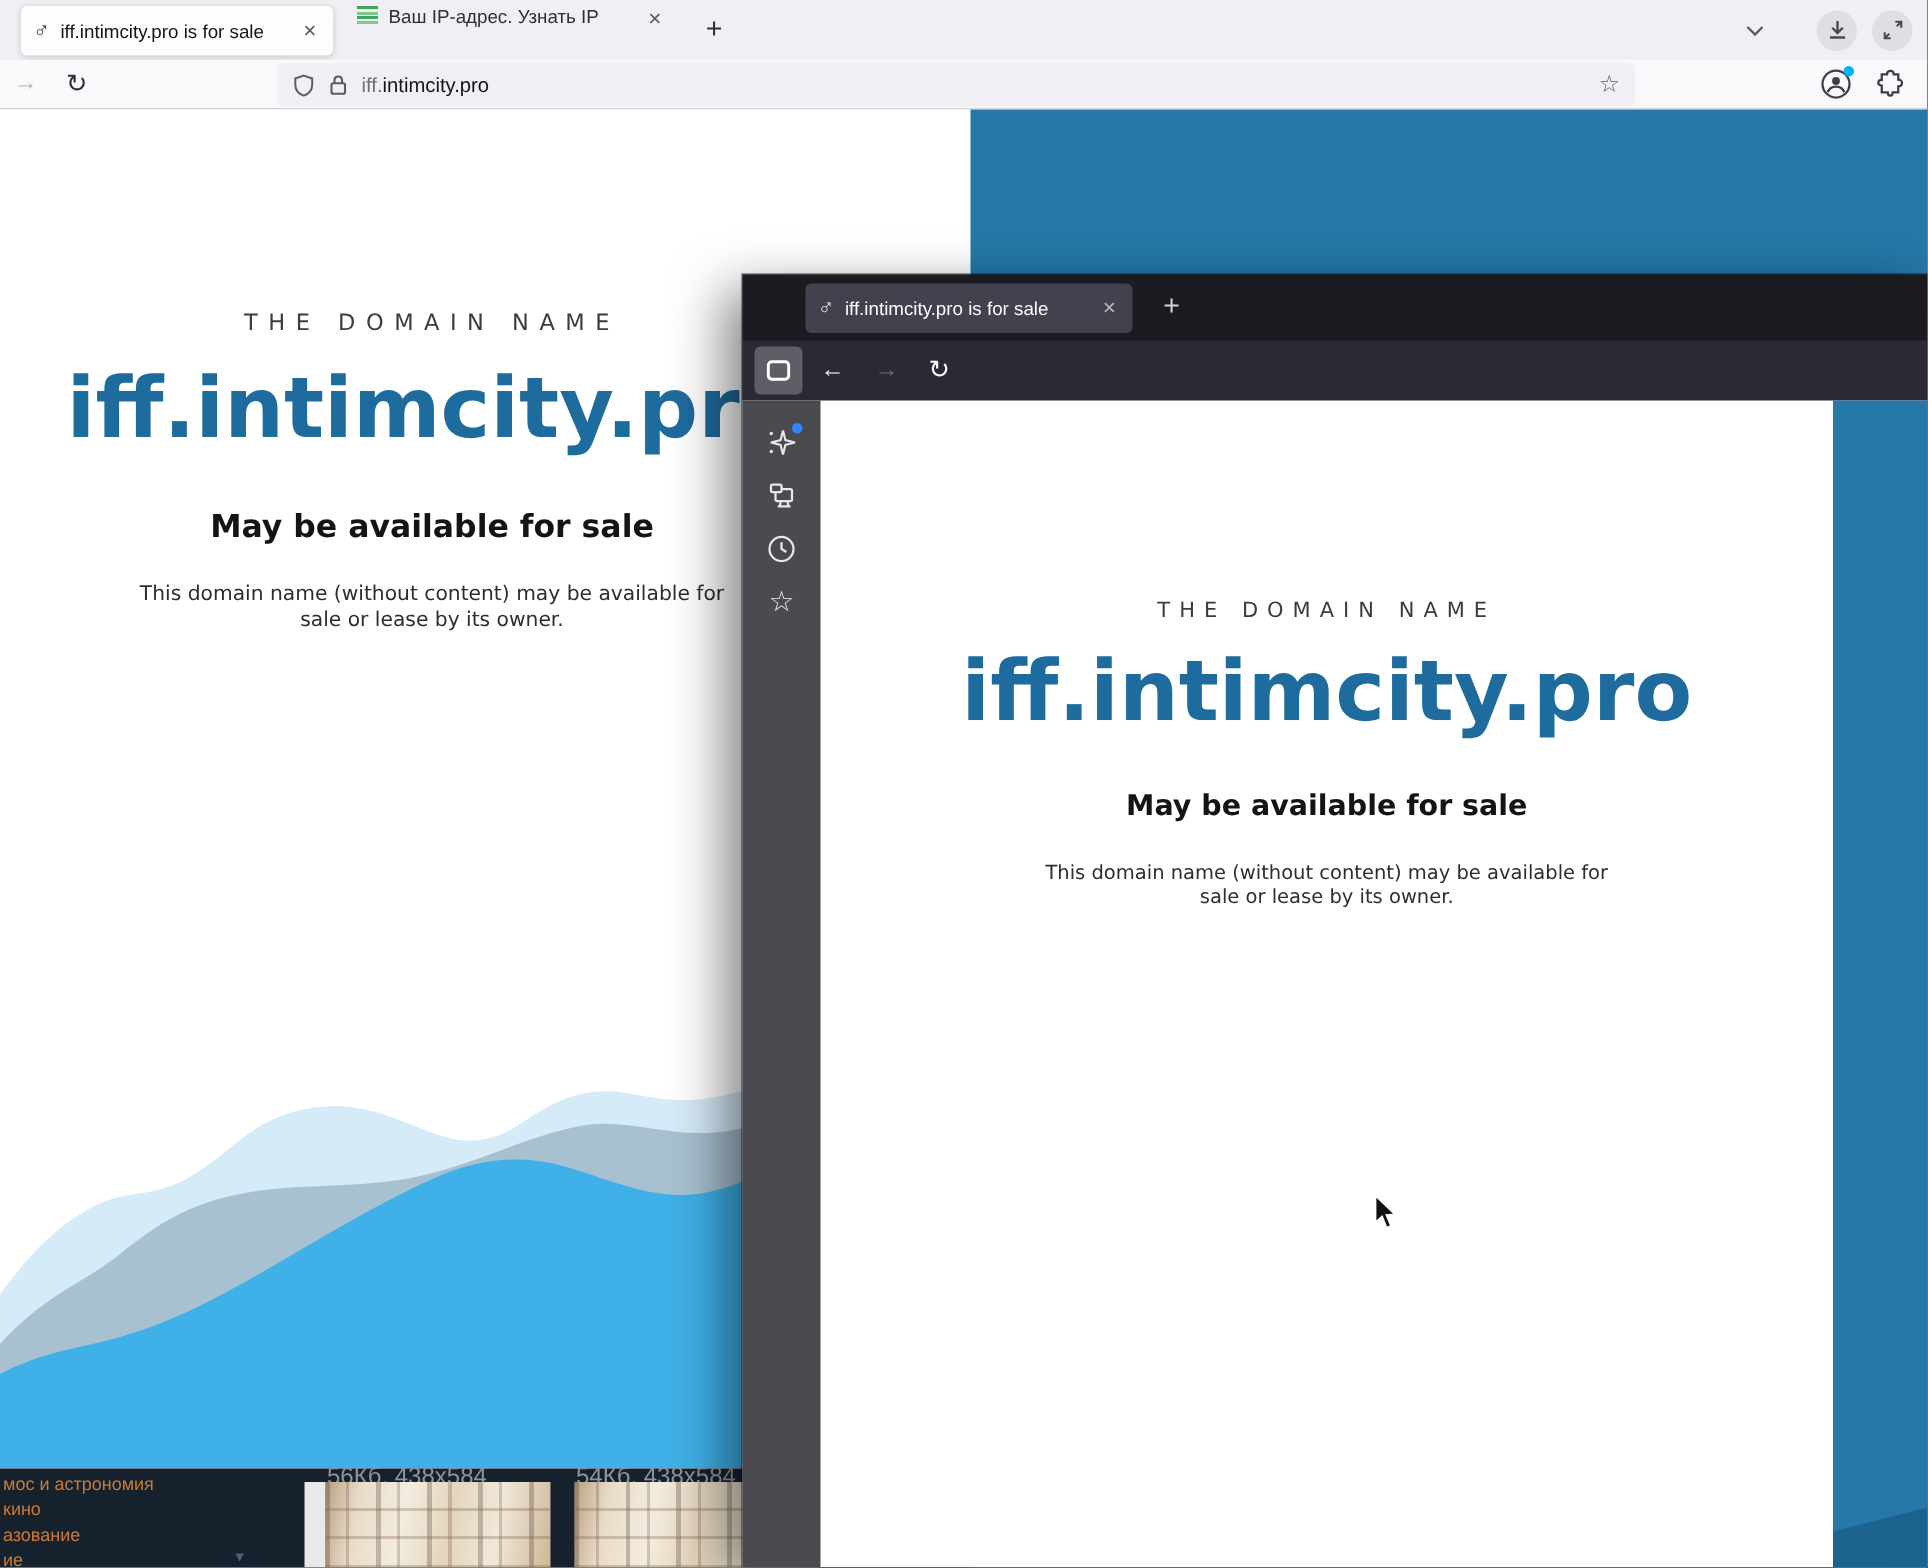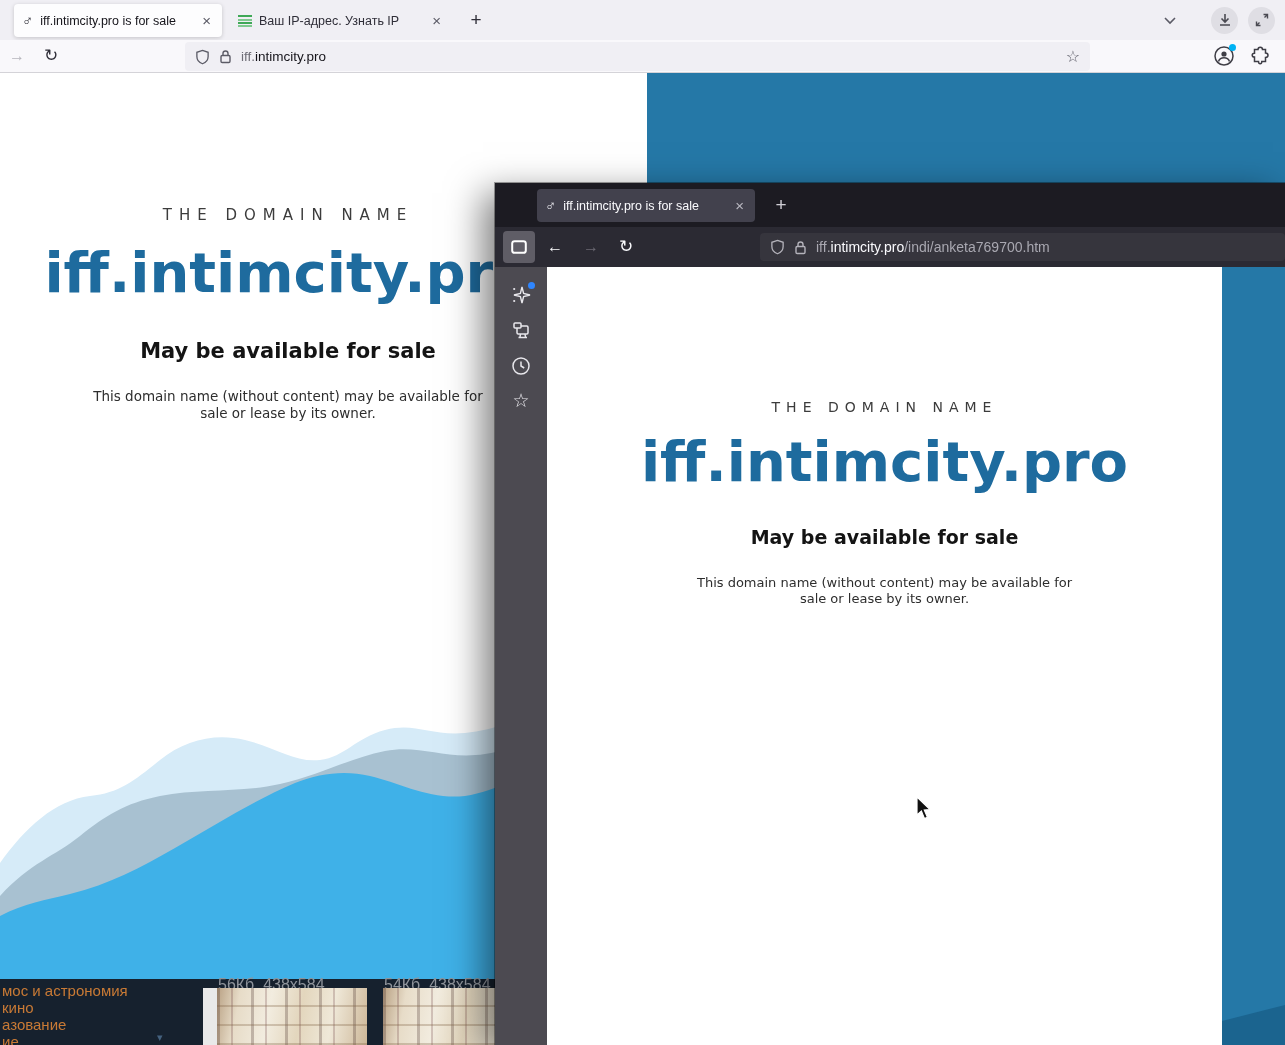--- a/index.html
+++ b/index.html
@@ -12,21 +12,21 @@
 
   
   .m-tabbar { left:0; top:0; width:1285px; height:40px; background:#f0eff4; }
   .m-tab-active {
     left:14px; top:4px; width:208px; height:33px; background:#fdfdfe;
     border-radius:4px; box-shadow:0 1px 4px rgba(0,0,0,.18);
     display:flex; align-items:center; padding:0 8px; gap:7px;
   }
   .m-tab-inactive {
     left:230px; top:4px; width:222px; height:33px; border-radius:4px;
-    display:flex; align-items:center; padding:0 8px; gap:7px;
+    display:flex; padding:0 8px; gap:7px;
   }
   .tab-title { font-size:12.5px; color:#15141a; white-space:nowrap; overflow:hidden; flex:1; }
   .m-tab-inactive .tab-title { color:#2f2e38; }
   .tab-close { font-size:15px; color:#5b5b66; line-height:1; padding:1px 3px; border-radius:3px; }
   .fav-male { font-size:15px; color:#3a3a42; line-height:1; }
   .fav-lines { width:14px; height:12px; background:
     linear-gradient(#3fa857 0 2px, transparent 2px 4px, #7fc98f 4px 6px, transparent 6px 7px,
                     #3fa857 7px 9px, transparent 9px 10px, #7fc98f 10px 12px); }
   .m-newtab { left:462px; top:7px; width:28px; height:27px; border-radius:4px;
     font-size:19px; color:#2f2e38; text-align:center; line-height:25px; }
@@ -49,21 +49,21 @@
   
   .page-white { left:0; top:73px; width:1285px; height:972px; background:#ffffff; }
   .page-bluecol { left:647px; top:73px; width:638px; height:972px; background:#2578a7; }
   .sale-block-bg { left:0; top:0; width:576px; text-align:center; }
   .eyebrow { font-family:"DejaVu Sans", sans-serif; font-size:15px; letter-spacing:7px; color:#3c3c3c; }
   .bigdomain { font-family:"DejaVu Sans", sans-serif; font-weight:bold; font-size:56px; color:#1e6b9e; white-space:nowrap; }
   .tagline { font-family:"DejaVu Sans", sans-serif; font-weight:bold; font-size:21px; color:#141414; }
   .desc { font-family:"DejaVu Sans", sans-serif; font-size:13.5px; color:#2e2e2e; line-height:16.5px; }
   .wave-wrap { left:0; top:688px; width:648px; height:291px; }
   .footer-navy { left:0; top:979px; width:648px; height:66px; background:#16212e; }
-  .f-link { font-size:15px; color:#c97a35; white-space:nowrap; }
+  .f-link { font-size:12px; color:#c97a35; white-space:nowrap; }
   .f-chevron { font-size:11px; color:#44617e; }
   .light-strip { left:203px; top:988px; width:14px; height:57px; background:#e9e9e9; }
   .photo {
     top:988px; height:57px;
     background:
       repeating-linear-gradient(0deg, rgba(125,95,65,.30) 0 2px, rgba(255,255,255,0) 2px 19px),
       repeating-linear-gradient(90deg, rgba(70,45,40,.28) 0 3px, rgba(255,255,255,0) 3px 14px, rgba(90,40,45,.22) 14px 16px, rgba(255,255,255,0) 16px 34px),
       linear-gradient(100deg,#b9a184 0%, #e7dcc8 15%, #f2ecdf 35%, #e3d6bd 55%, #efe8d8 75%, #cdb798 100%);
   }
   .caption { top:976px; font-size:16px; color:#8f949b; white-space:nowrap; }
@@ -219,30 +219,20 @@
 
     <div class="abs o-toolbar">
       <div class="abs o-toggle">
         <svg width="16" height="14" viewBox="0 0 16 14">
           <rect x="1.2" y="1.2" width="13.6" height="11.6" rx="2.4" stroke="#ffffff" stroke-width="2" fill="none"></rect>
         </svg>
       </div>
       <span class="abs o-nav" style="left:52px; top:12px">←</span>
       <span class="abs o-nav o-dim" style="left:88px; top:12px">→</span>
       <span class="abs o-nav" style="left:124px; top:11px; font-size:17px">↻</span>
-      <div class="abs o-urlbar">
-        <svg width="15" height="16" viewBox="0 0 16 17">
-          <path class="o-icon-stroke" d="M8 1.5 L14 3.5 V8 C14 12 11.3 14.6 8 15.7 C4.7 14.6 2 12 2 8 V3.5 Z"></path>
-        </svg>
-        <svg width="13" height="15" viewBox="0 0 13 15">
-          <rect class="o-icon-stroke" x="2" y="6.5" width="9" height="7" rx="1.2"></rect>
-          <path class="o-icon-stroke" d="M4 6.5 V4.5 C4 3 5 2 6.5 2 C8 2 9 3 9 4.5 V6.5"></path>
-        </svg>
-        <span class="o-url-text"><span>iff.</span><span class="domain">intimcity.pro</span><span>/indi/anketa769700.htm</span></span>
-      </div>
     </div>
 
     <div class="abs o-body">
       <div class="abs o-sidebar">
         <div class="abs sb-icon" style="top:18px">
           <svg width="20" height="20" viewBox="0 0 20 20">
             <path d="M11 2 L12.6 8.4 L19 10 L12.6 11.6 L11 18 L9.4 11.6 L3 10 L9.4 8.4 Z" fill="none" stroke="#e8e7ec" stroke-width="1.4"></path>
             <circle cx="3.2" cy="4" r="1.1" fill="#e8e7ec"></circle>
             <circle cx="3.2" cy="16" r="1.1" fill="#e8e7ec"></circle>
           </svg>

